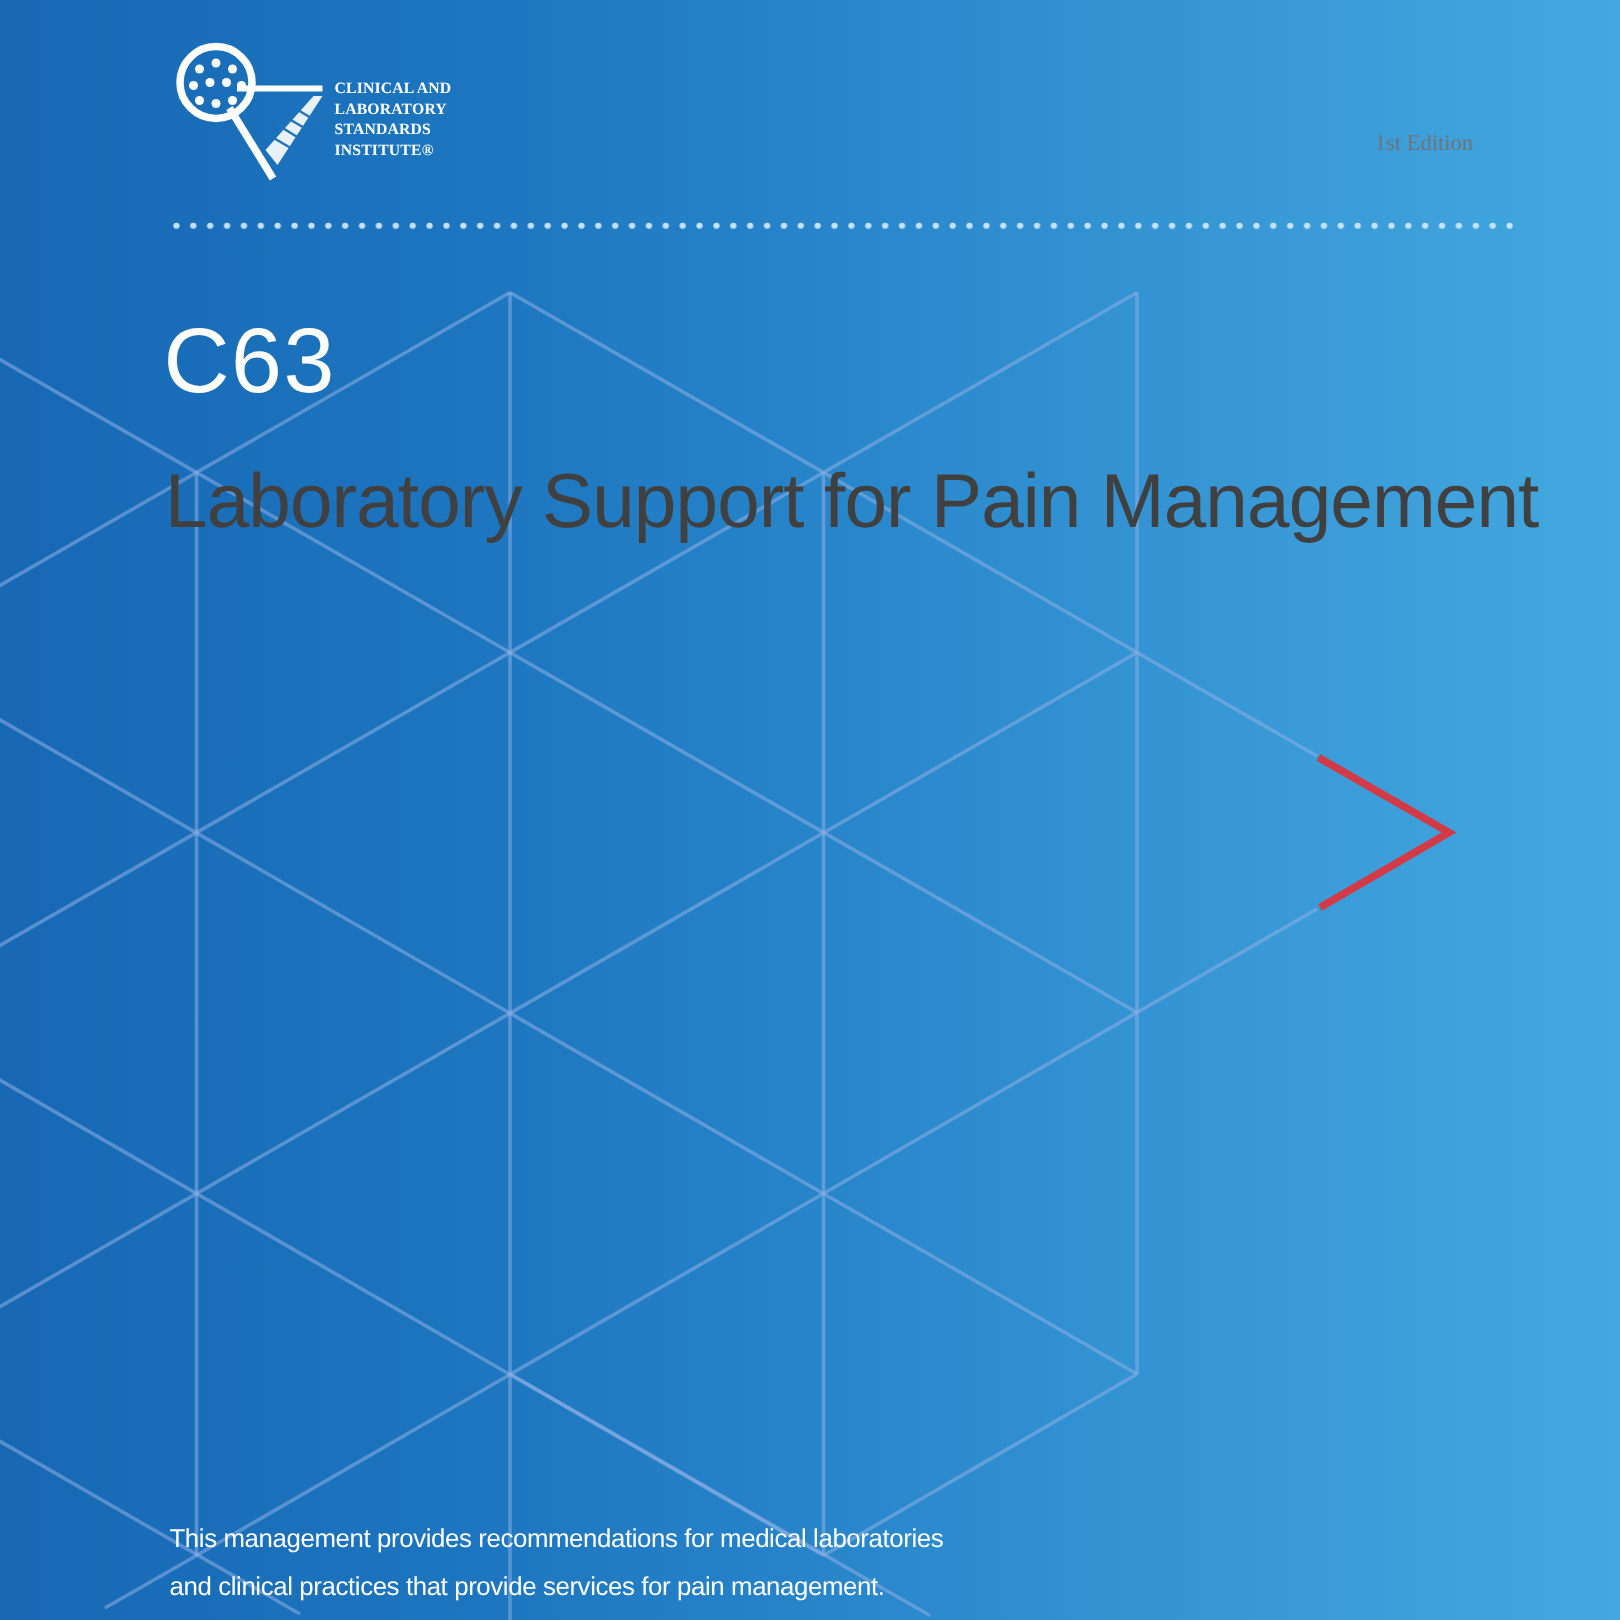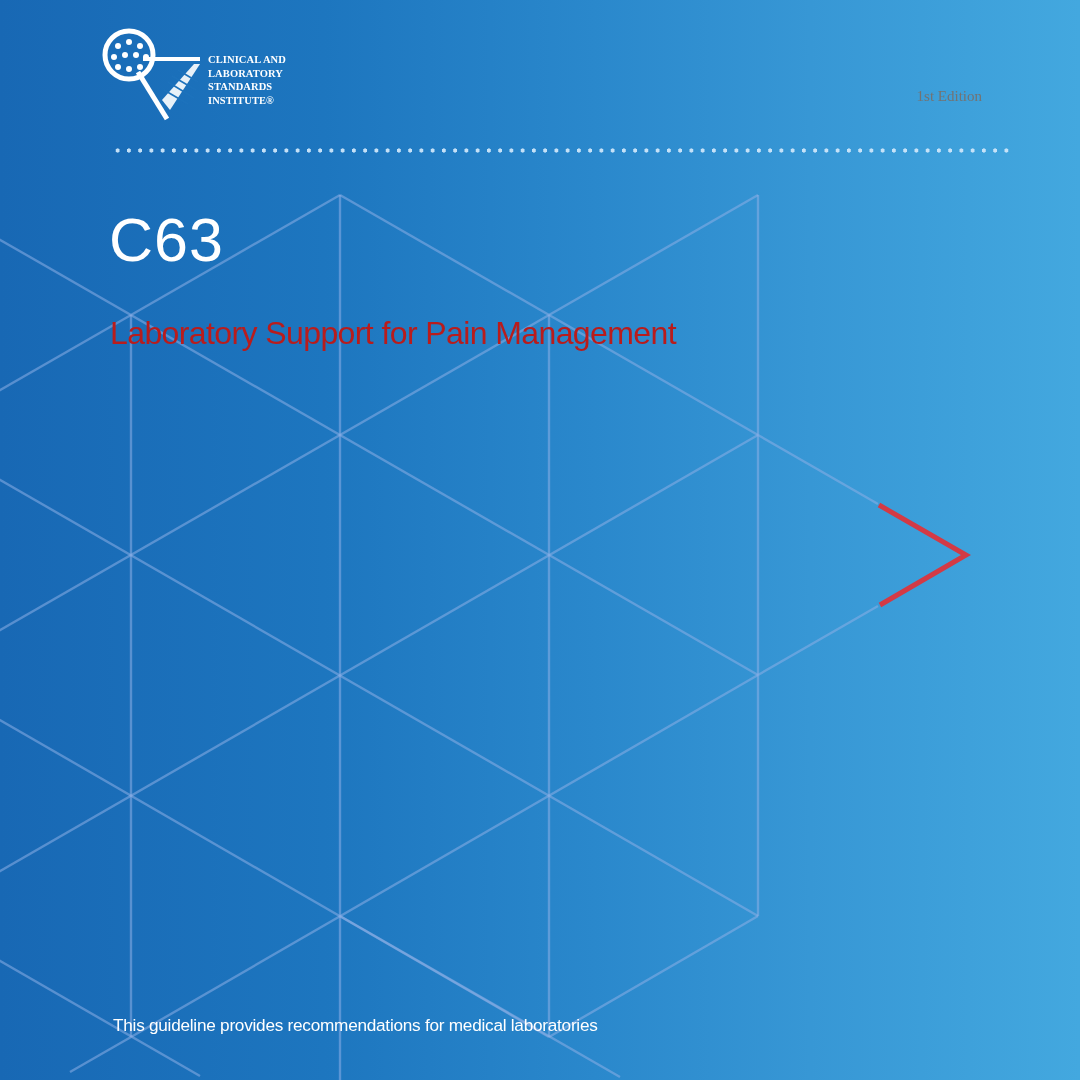--- a/index.html
+++ b/index.html
@@ -7,21 +7,21 @@
     width: 1080px; height: 1080px; overflow: hidden; position: relative;
     background: linear-gradient(90deg, #1868B4 0%, #1D76BF 30%, #2A88CC 55%, #3797D5 75%, #43A8DF 100%);
     font-family: "Liberation Sans", "DejaVu Sans", sans-serif;
     color: #ffffff;
   }
   .grid { position: absolute; left: 0; top: 0; width: 1080px; height: 1080px; }
   .grid line { stroke: rgba(140, 175, 230, 0.55); stroke-width: 2.4; }
   .chevron { position: absolute; left: 0; top: 0; width: 1080px; height: 1080px; pointer-events: none; }
   .chevron polyline { fill: none; stroke: #D33A45; stroke-width: 5; stroke-linejoin: miter; }
 
-  .logo { position: absolute; left: 98px; top: 26px; width: 240px; height: 100px; }
+  .logo { position: absolute; left: 113px; top: 26px; width: 240px; height: 100px; }
   .logo svg { position: absolute; left: 0; top: 0; }
   .logo-text {
     position: absolute; left: 110px; top: 27px;
     font-family: "Liberation Serif", "DejaVu Serif", serif;
     font-weight: bold; font-size: 10.5px; line-height: 13.5px; letter-spacing: 0.1px;
     text-transform: uppercase; color: #ffffff;
   }
   .logo-text div { white-space: nowrap; }
 
   .edition {
@@ -34,22 +34,22 @@
     background-image: radial-gradient(circle, rgba(205, 230, 250, 0.95) 1.9px, transparent 2.3px);
     background-size: 11.25px 5px; background-repeat: repeat-x;
   }
   .code {
     position: absolute; left: 109px; top: 207px;
     font-weight: normal; font-size: 61px; line-height: 66px; letter-spacing: 1px;
     color: #ffffff;
   }
   .title {
     position: absolute; left: 110px; top: 306px; width: 860px;
-    font-size: 32px; line-height: 55px; letter-spacing: -0.6px;
-    color: #b91c1c; font-weight: normal;
+    font-size: 51px; line-height: 55px; letter-spacing: -0.6px;
+    color: #404040; font-weight: normal;
   }
   .title div { white-space: nowrap; }
   .desc {
     position: absolute; left: 113px; top: 1009px; width: 700px;
     font-size: 17.2px; line-height: 32px; letter-spacing: -0.25px; color: #ffffff;
   }
   .desc div { white-space: nowrap; }
 </style>
 </head>
 <body>
@@ -126,14 +126,15 @@
 
 <div class="dots"></div>
 
 <div class="code">C63</div>
 
 <div class="title">
   <div>Laboratory Support for Pain Management</div>
 </div>
 
 <div class="desc">
-  <div>This guideline provides recommendations for medical laboratories</div>
+  <div>This management provides recommendations for medical laboratories</div>
+  <div>and clinical practices that provide services for pain management.</div>
 </div>
 
 </body></html>

